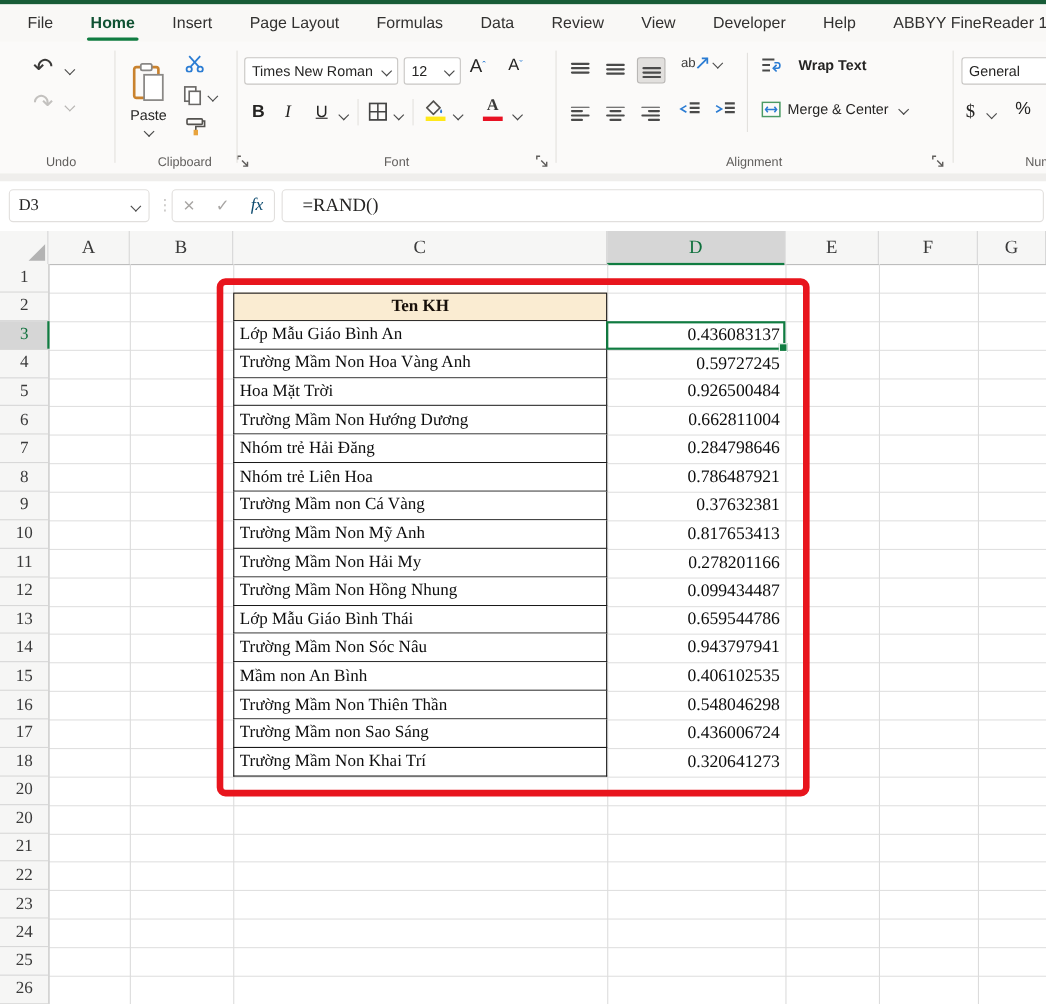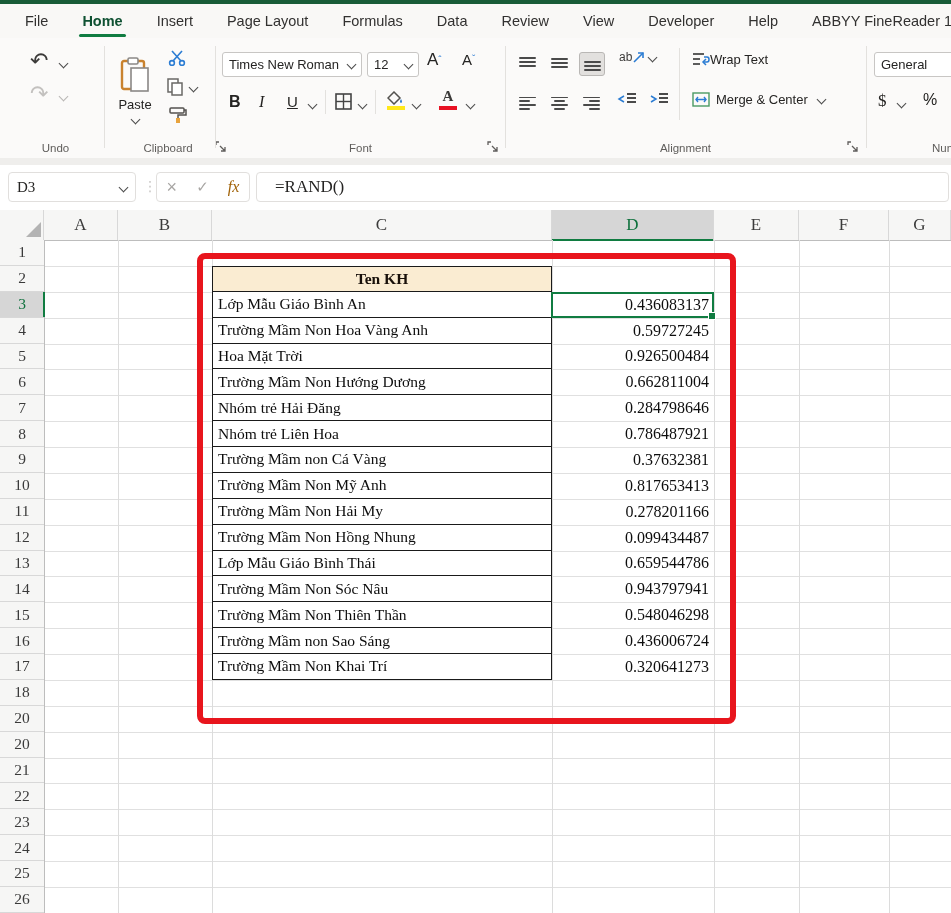--- a/index.html
+++ b/index.html
@@ -283,21 +283,21 @@
     <div class="abs iconbtn" style="left:185px;top:14px;">
       <svg width="18" height="15" viewBox="0 0 18 15">
         <g stroke="#4a4a4a" stroke-width="1.8">
             <line x1="1" y1="2" x2="12" y2="2"></line>
             <line x1="1" y1="7" x2="8" y2="7"></line>
             <line x1="1" y1="12" x2="8" y2="12"></line>
           </g>
         <path d="M12 5 h3 q2 0 2 2.5 t-2 2.5 h-3" fill="none" stroke="#2b7cd3" stroke-width="1.5"></path>
         <path d="M14 7 L11 10 L14 13" fill="none" stroke="#2b7cd3" stroke-width="1.5"></path>
       </svg>
-      <span class="btn-txt" style="margin-left:0;">Wrap Text</span>
+      <span class="btn-txt" style="margin-left:16px;font-weight:bold;">Wrap Text</span>
     </div>
 
     <div class="abs iconbtn" style="left:185px;top:54px;">
       <svg width="18" height="15" viewBox="0 0 18 15">
         <rect x="1" y="1" width="16" height="13" fill="none" stroke="#4a9a64" stroke-width="1.4"></rect>
         <path d="M4 7.5 h10 M6 5 L4 7.5 L6 10 M12 5 L14 7.5 L12 10" fill="none" stroke="#2b7cd3" stroke-width="1.4"></path>
       </svg>
       <span class="btn-txt" style="margin-left:6px;">Merge &amp; Center</span>
       <span class="chv" style="margin-left:10px;"></span>
     </div>
@@ -325,21 +325,21 @@
 
 <div class="abs" id="fxbar">
   <div class="fxbox" style="left:8px;width:128px;padding:0 8px;">
     <span class="serif" style="font-size:15px;">D3</span>
     <span class="chv" style="margin-left:auto;"></span>
   </div>
   <div class="abs" style="left:143px;top:13px;color:#c8c6c4;font-size:14px;">⋮</div>
   <div class="fxbox" style="left:156px;width:94px;justify-content:space-around;">
     <span style="color:#a8a6a4;font-size:18px;cursor:pointer;">×</span>
     <span style="color:#a8a6a4;font-size:15px;cursor:pointer;">✓</span>
-    <span class="serif" style="font-style:italic;font-size:16px;color:#a16207;cursor:pointer;">fx</span>
+    <span class="serif" style="font-style:italic;font-size:16px;color:#0c4a6e;cursor:pointer;">fx</span>
   </div>
   <div class="fxbox" style="left:256px;right:2px;padding:0 18px;">
     <span class="serif" style="font-size:17px;">=RAND()</span>
   </div>
 </div>
 
 <div class="abs" id="colhead">
 
 <div class="ch"></div>
     <div class="ch">A</div>
@@ -466,20 +466,24 @@
       </div>
         <div class="drow">
         <div class="cname">Lớp Mẫu Giáo Bình Thái</div>
         <div class="cval">0.659544786</div>
       </div>
         <div class="drow">
         <div class="cname">Trường Mầm Non Sóc Nâu</div>
         <div class="cval">0.943797941</div>
       </div>
         <div class="drow">
+        <div class="cname">Mầm non An Bình</div>
+        <div class="cval">0.406102535</div>
+      </div>
+        <div class="drow">
         <div class="cname">Trường Mầm Non Thiên Thần</div>
         <div class="cval">0.548046298</div>
       </div>
         <div class="drow">
         <div class="cname">Trường Mầm non Sao Sáng</div>
         <div class="cval">0.436006724</div>
       </div>
         <div class="drow">
         <div class="cname">Trường Mầm Non Khai Trí</div>
         <div class="cval">0.320641273</div>

